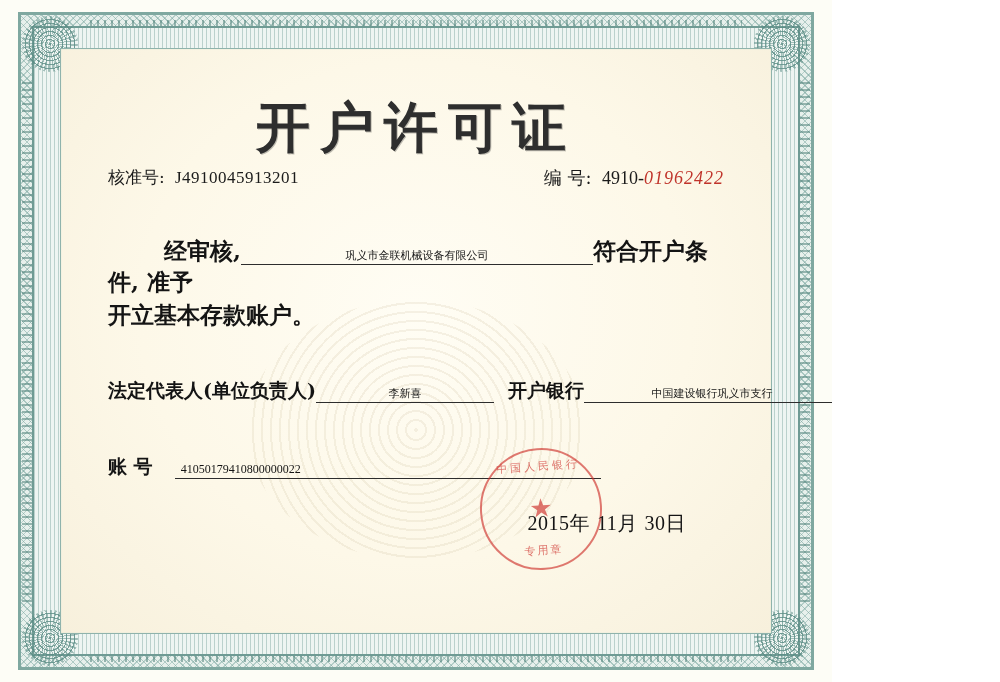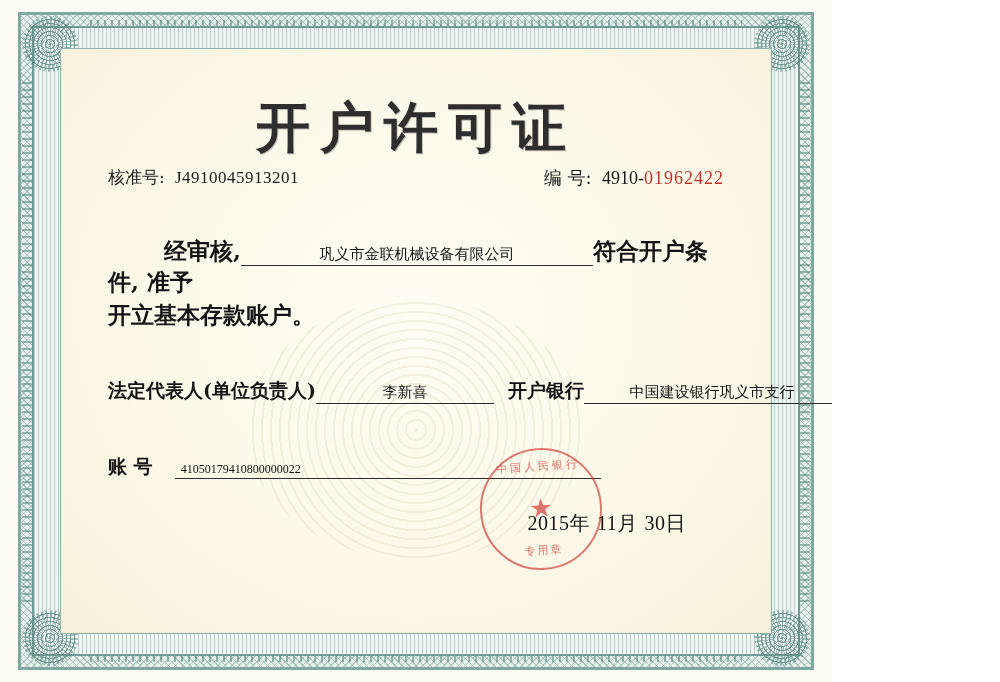--- a/index.html
+++ b/index.html
@@ -179,20 +179,21 @@
   .approval-right .lbl { font-family: "DejaVu Serif", serif; margin-top: 33px; }
   .approval-right .pre {
     margin-left: 6px;
     font-family: "Liberation Serif", serif;
     margin-top: 22px;
   }
   .approval-right .serial {
     color: #c0342b;
     font-family: "Liberation Serif", serif;
     letter-spacing: 1px;
+    font-style: italic;
   }
 
   .body-line {
     position: absolute;
     left: 48px;
     right: 48px;
     font-family: "DejaVu Serif", serif;
     font-size: 23px;
     color: #141414;
     font-weight: bold;
@@ -200,21 +201,21 @@
   .body-line.l1 { top: 188px; }
   .body-line.l2 { top: 252px; }
 
   .indent { display: inline-block; width: 56px; }
 
   .fill {
     display: inline-block;
     border-bottom: 1px solid #2d2d2d;
     text-align: center;
     font-weight: normal;
-    font-size: 15px;
+    font-size: 11px;
     font-family: "Liberation Serif", serif;
     vertical-align: baseline;
     padding-bottom: 1px;
   }
   .fill.company { width: 352px; }
 
   .row-rep {
     position: absolute;
     top: 330px;
     left: 48px;

